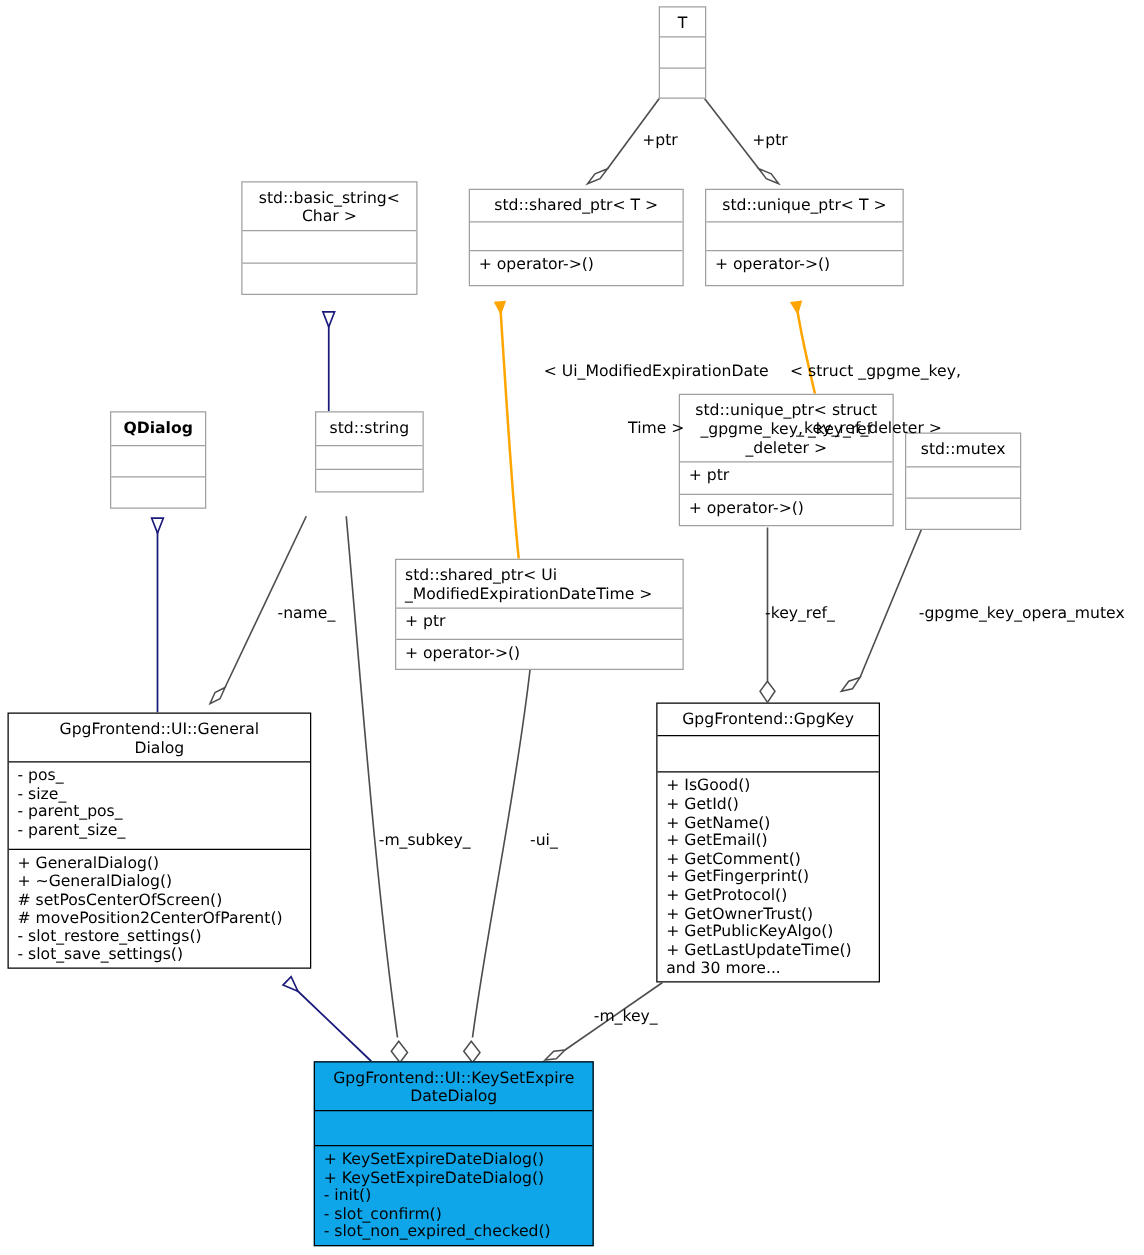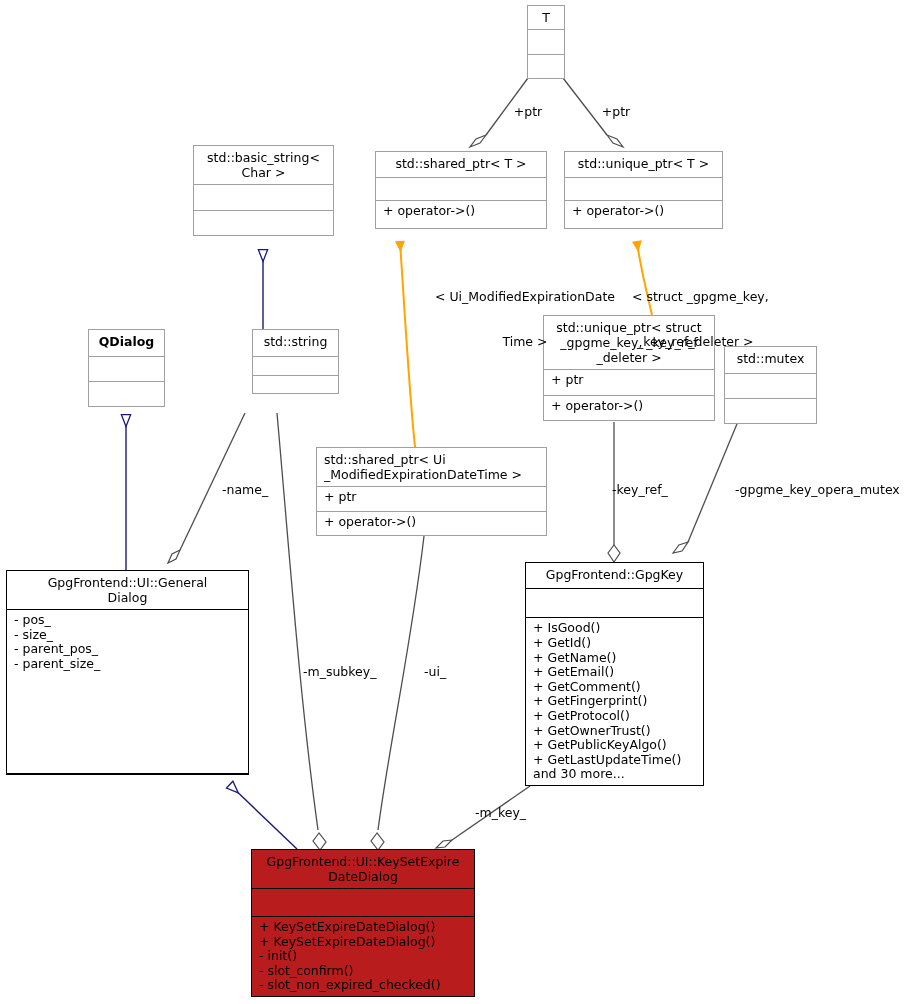--- a/index.html
+++ b/index.html
@@ -34,21 +34,21 @@
     box-sizing: border-box;
     background: #ffffff;
     border: 1px solid #a0a0a0;
     display: flex;
     flex-direction: column;
   }
   .node.dark-border {
     border-color: #000000;
   }
   .node.highlight {
-    background: #b91c1c;
+    background: #0ea5e9;
     border-color: #000000;
   }
   .node .title {
     text-align: center;
     font-size: 12.5px;
     color: #000;
     line-height: 15px;
     padding: 4px 5px 4px 5px;
     box-sizing: border-box;
   }
@@ -261,20 +261,28 @@
       <div>Dialog</div>
     </div>
     <div class="sep"></div>
     <div class="compartment" style="height:69px;">
       <div class="row">- pos_</div>
       <div class="row">- size_</div>
       <div class="row">- parent_pos_</div>
       <div class="row">- parent_size_</div>
     </div>
     <div class="sep"></div>
+    <div class="compartment" style="height:97px;">
+      <div class="row">+ GeneralDialog()</div>
+      <div class="row">+ ~GeneralDialog()</div>
+      <div class="row"># setPosCenterOfScreen()</div>
+      <div class="row"># movePosition2CenterOfParent()</div>
+      <div class="row">- slot_restore_settings()</div>
+      <div class="row">- slot_save_settings()</div>
+    </div>
   </div>
 
   <div class="node dark-border" style="left:525px; top:562px; width:179px; height:224px;">
     <div class="title" style="height:25px;">GpgFrontend::GpgKey</div>
     <div class="sep"></div>
     <div class="compartment empty" style="height:25px;"></div>
     <div class="sep"></div>
     <div class="compartment" style="height:172px;">
       <div class="row">+ IsGood()</div>
       <div class="row">+ GetId()</div>

